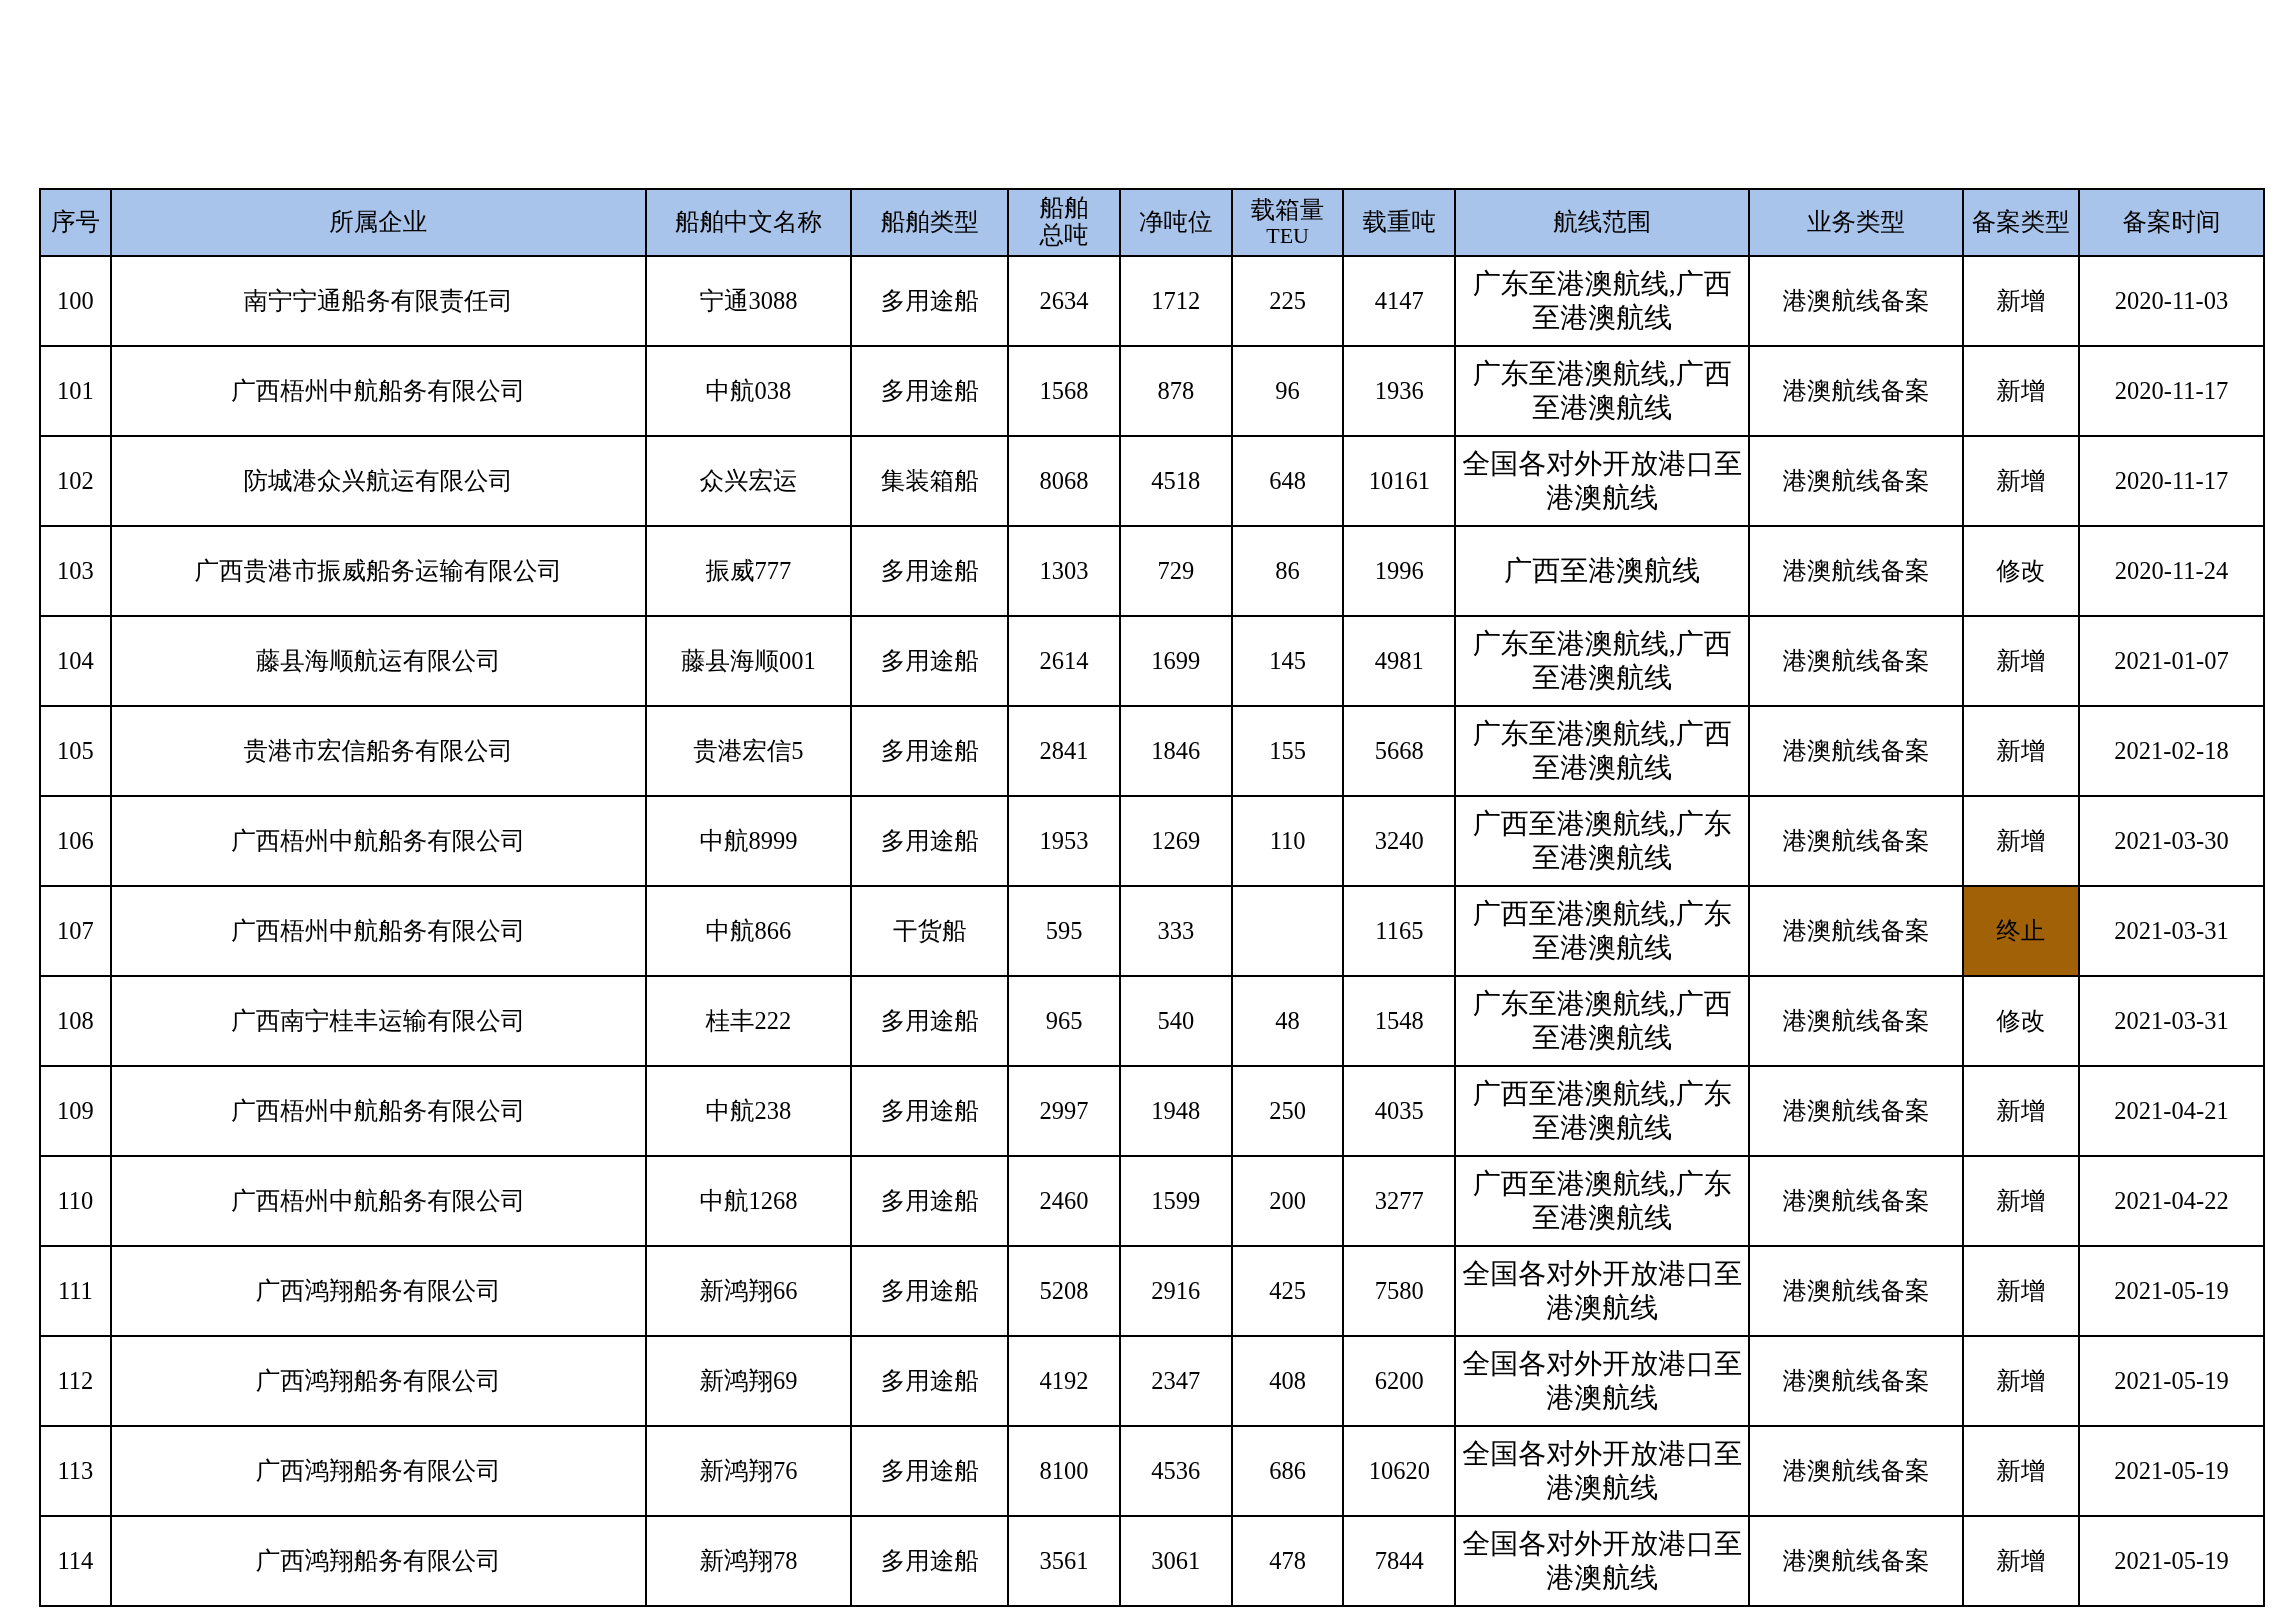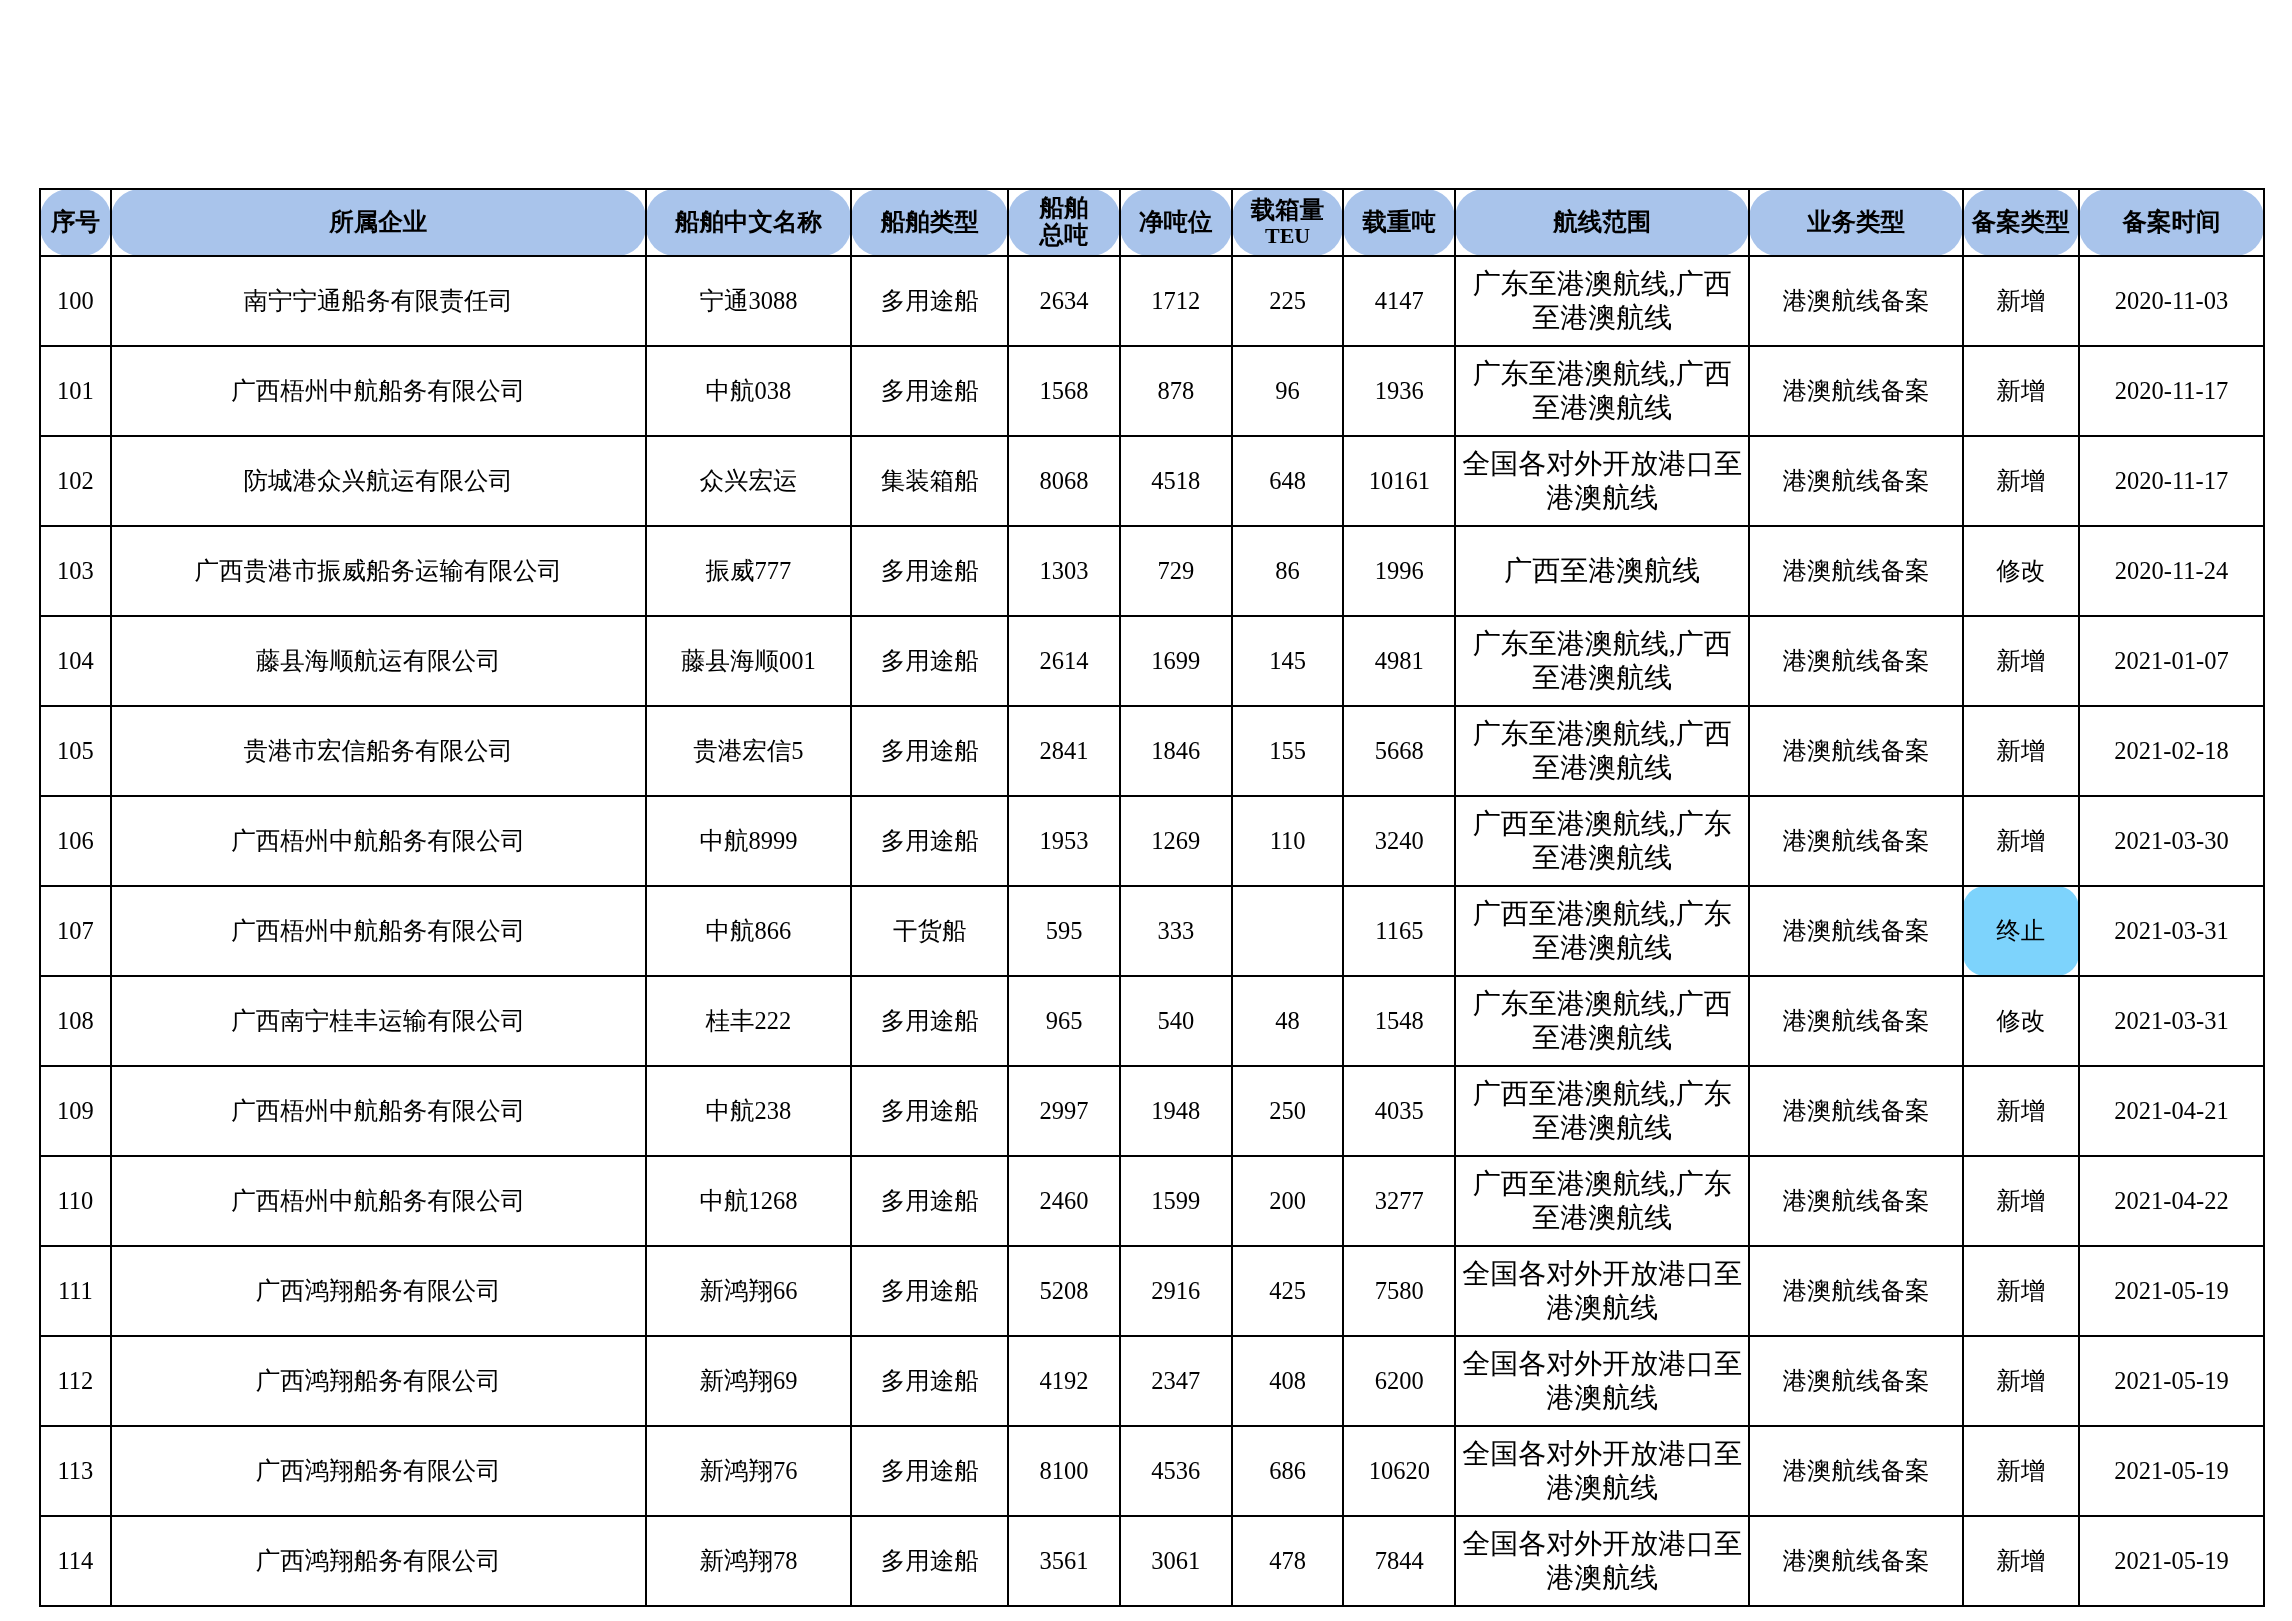--- a/index.html
+++ b/index.html
@@ -36,24 +36,23 @@
   table.ship-table th,
   table.ship-table td {
     border: 2px solid #000000;
     padding: 5.9px 5.9px;
     vertical-align: middle;
     text-align: center;
     word-break: break-all;
   }
   table.ship-table thead th {
     background: #a9c4eb;
-    font-weight: bold;
+    font-weight: normal;
     height: 57px;
     padding: 3.9px 3.9px;
-    border-radius: 29px;
   }
   .hdr-two-line {
     display: block;
     line-height: 1.1;
   }
   .hdr-sub {
     display: block;
     font-size: 22px;
     line-height: 1.1;
   }
@@ -67,22 +66,21 @@
   td.col-gross { width: 102px; }
   td.col-net { width: 102px; }
   td.col-teu { width: 102px; }
   td.col-dwt { width: 102px; }
   td.col-route { width: 284px; font-size: 28px; line-height: 1.2; }
   td.col-biz { width: 204px; }
   td.col-rectype { width: 106px; }
   td.col-date { width: 176px; }
 
   .hl-yellow {
-    background: #7dd3fc;
-    border-radius: 22px;
+    background: #a16207;
   }
 </style>
 </head>
 <body>
 
 <div class="page">
   <div class="table-wrap">
     <table class="ship-table">
       <thead>
         <tr>

